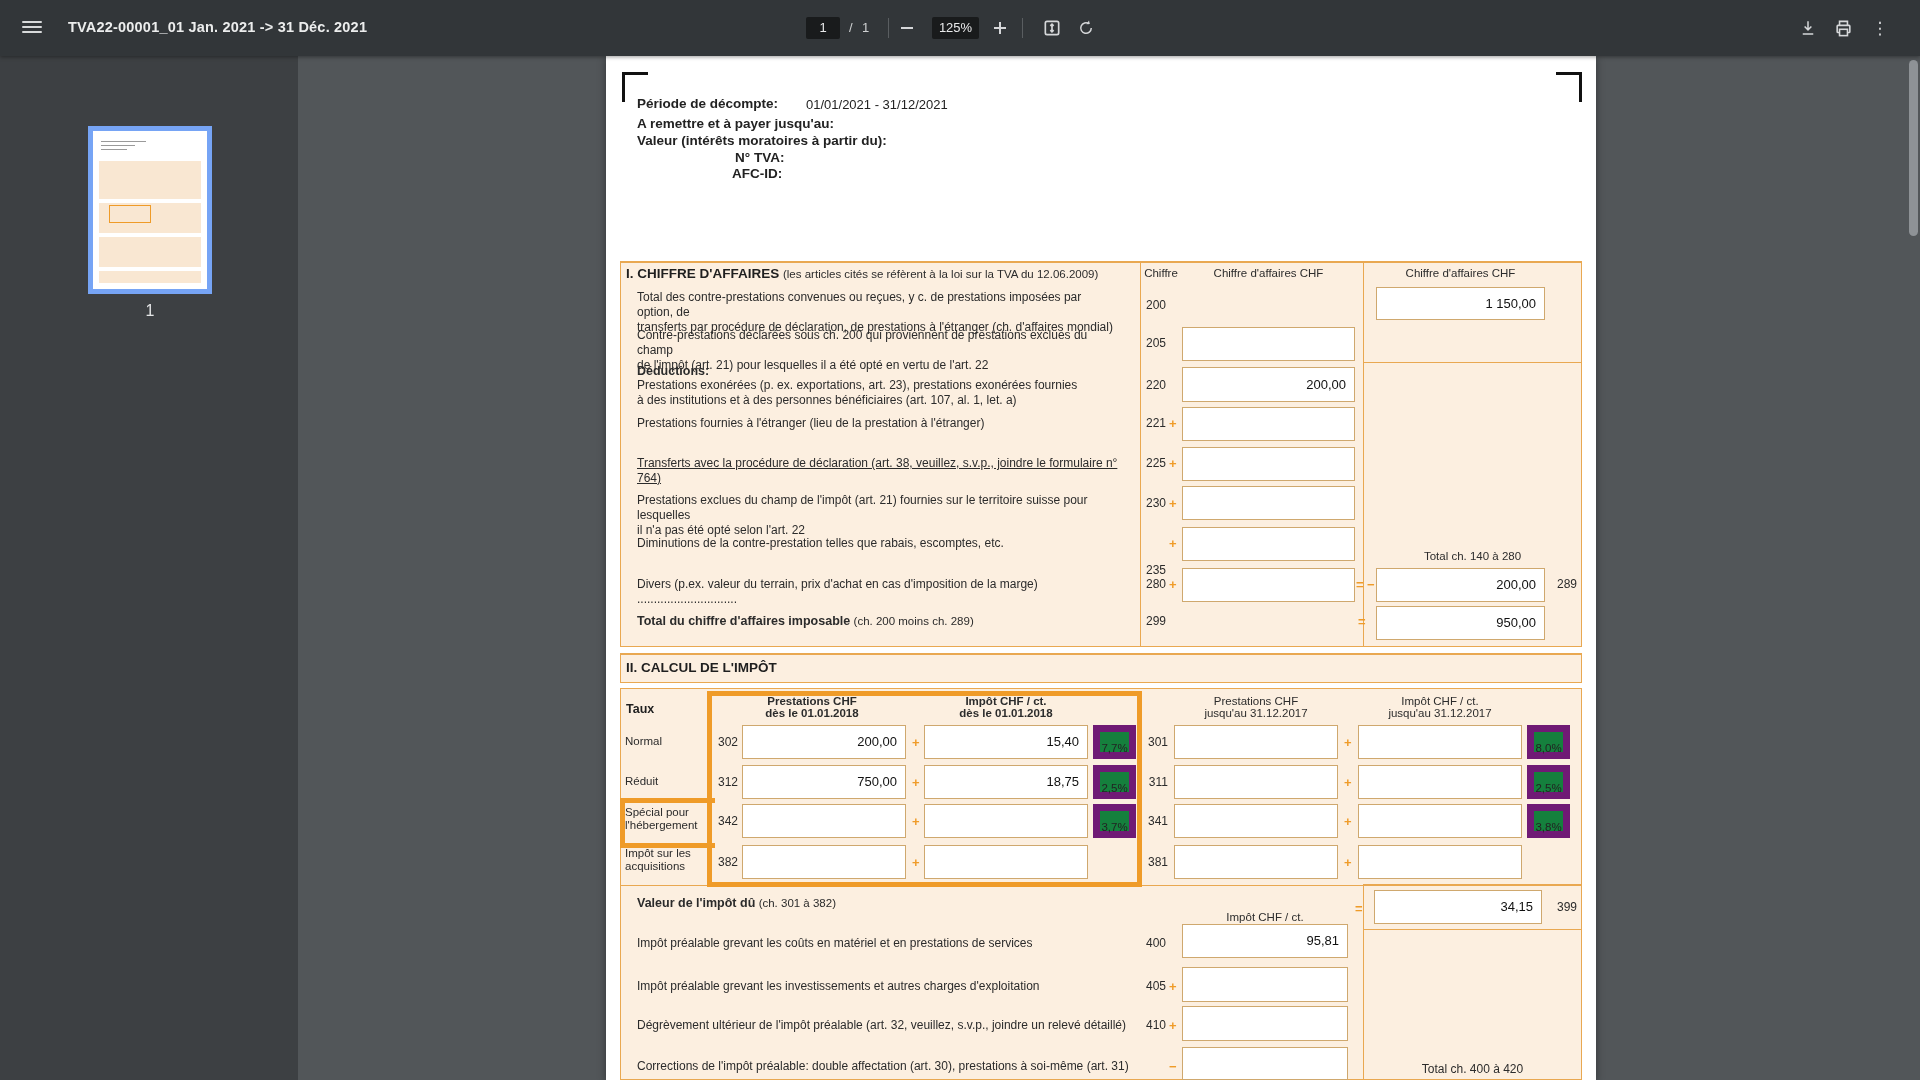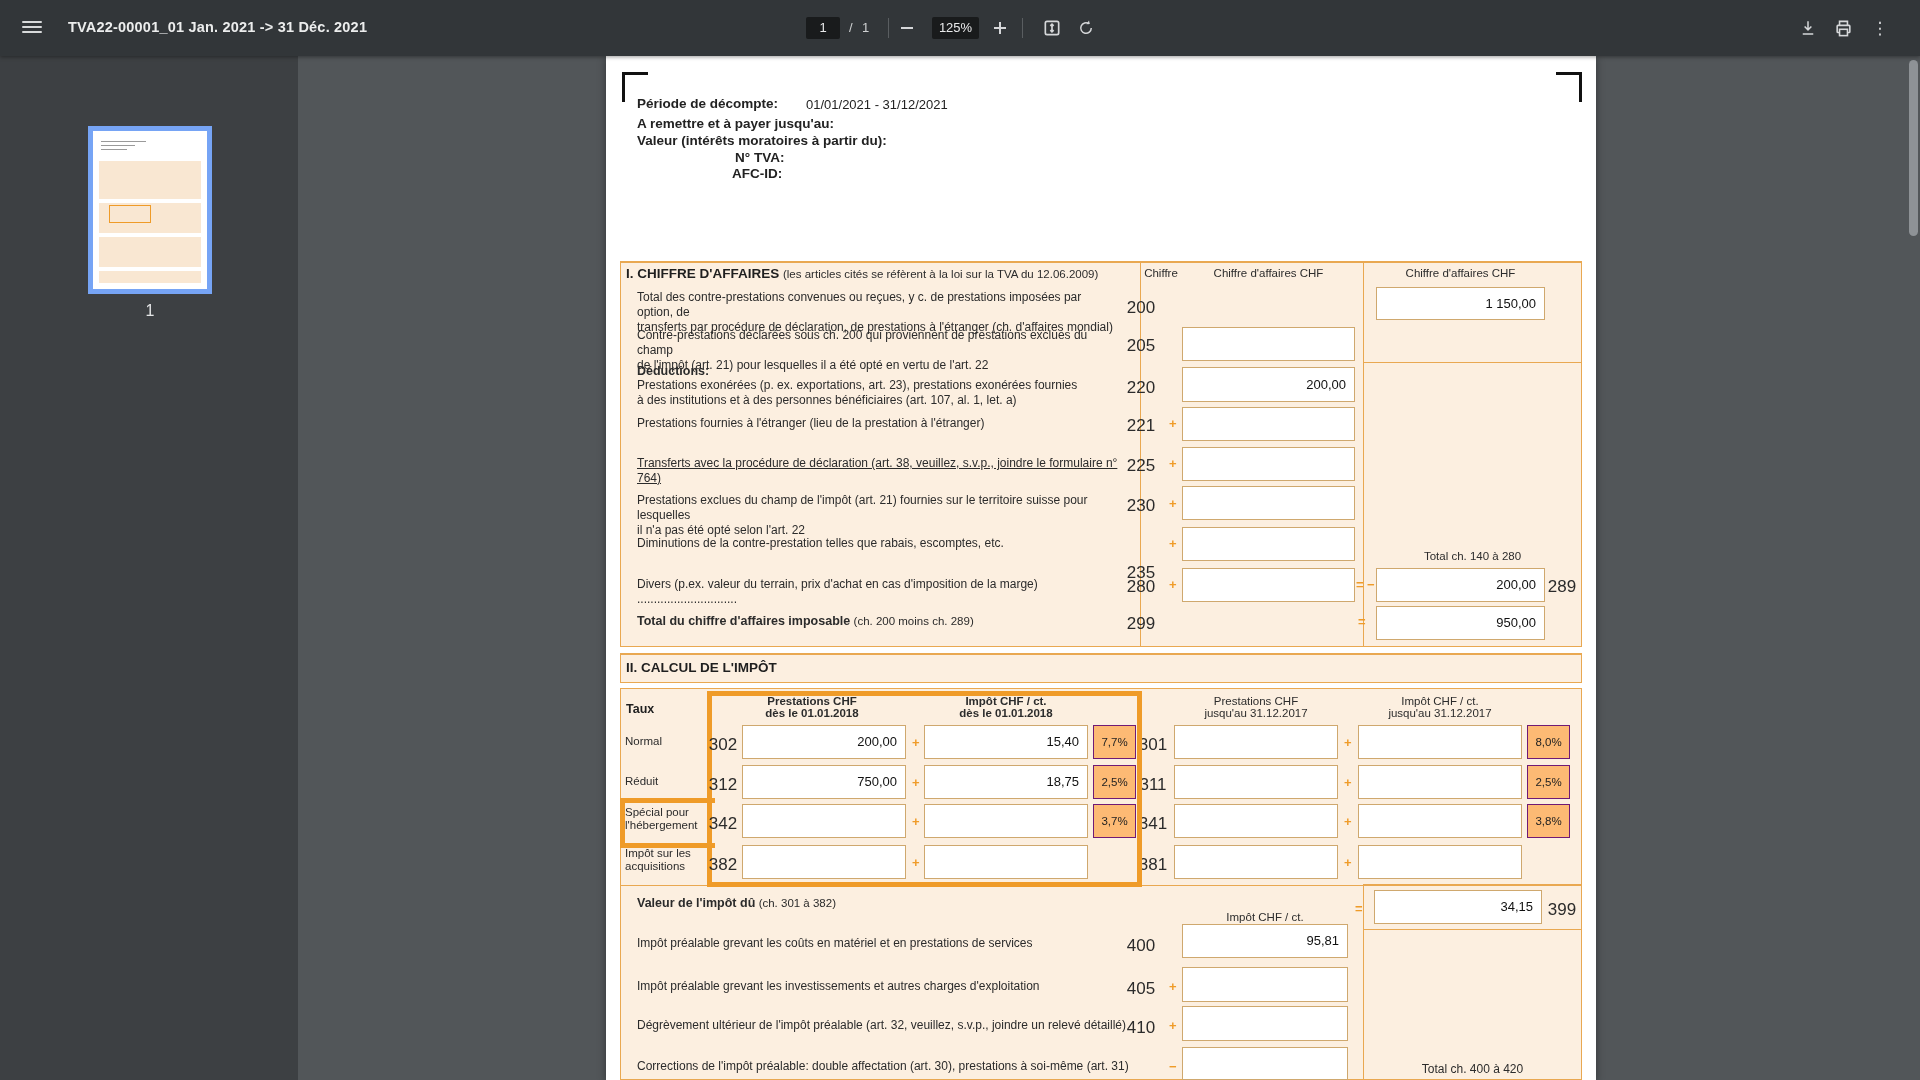--- a/index.html
+++ b/index.html
@@ -48,26 +48,26 @@
   .vline { position:absolute; width:1px; background:#e9a851; }
   .hrule { position:absolute; height:1px; background:#e9a851; }
 
   .sec-title { position:absolute; font-size:13.5px; font-weight:bold; color:#1f1f1f; }
   .sec-note  { font-size:11.5px; font-weight:normal; color:#2c2c2c; }
   .colhead { position:absolute; font-size:11.5px; color:#2c2c2c; text-align:center; }
   .colhead b { display:block; }
 
   .desc { position:absolute; left:31px; width:480px; font-size:12px; line-height:15px; color:#2b2b2b; }
   .desc b { font-size:12.5px; }
-  .code { position:absolute; left:510px; width:50px; text-align:center; font-size:17px; color:#2b2b2b; }
+  .code { position:absolute; left:510px; width:50px; text-align:right; font-size:12px; color:#2b2b2b; }
   .sign { position:absolute; left:563px; width:14px; font-size:13px; font-weight:bold; color:#ef9b28; }
   .op   { position:absolute; font-size:13px; font-weight:bold; color:#ef9b28; }
   .box  { position:absolute; background:#fff; border:1px solid #cfa86e; font-size:13px; color:#111;
           text-align:right; padding-right:8px; cursor:text; }
-  .rate { position:absolute; background:#fdba74; border:1px solid #701a75; font-size:11.5px; color:#222;
+  .rate { position:absolute; background:#15803d; border:7px solid #701a75; font-size:11.5px; color:#222;
           text-align:center; }
   .rlabel { position:absolute; font-size:11.5px; color:#2c2c2c; text-align:center; }
   .t-label { position:absolute; left:19px; width:92px; font-size:11.5px; line-height:13px; color:#2b2b2b; }
 
   #hl-main { position:absolute; left:101px; top:635px; width:435px; height:196px;
              border:5px solid #ef9b28; z-index:3; pointer-events:none; }
   #hl-notch { position:absolute; left:14px; top:742px; width:95px; height:50px;
               border:5px solid #ef9b28; border-right:none; background:#fcefe0; z-index:2; }
 
   #scroll-thumb { position:absolute; left:1909px; top:60px; width:9px; height:176px;

